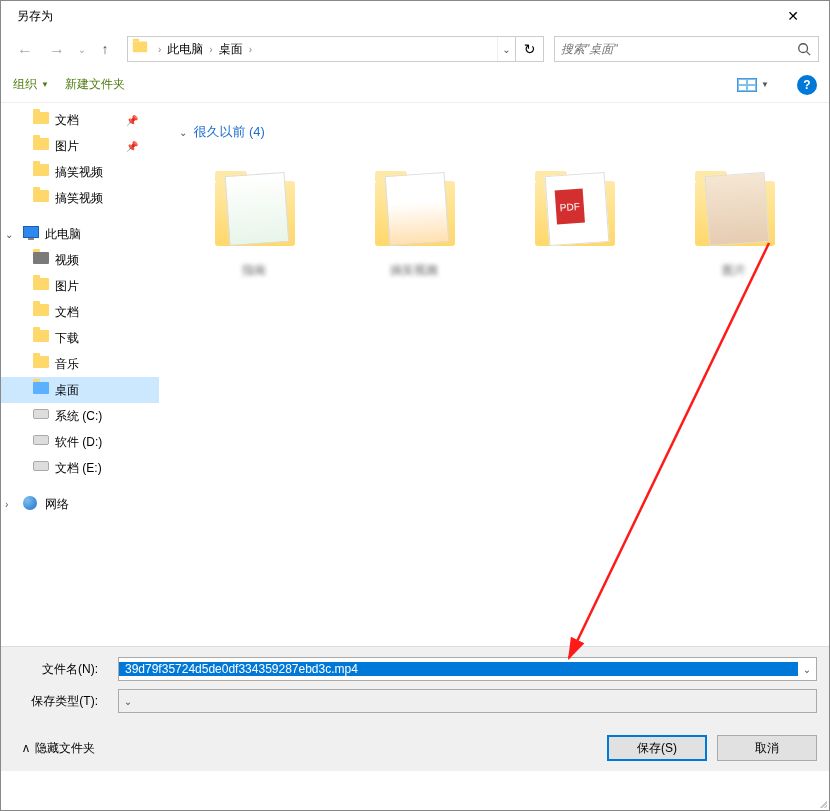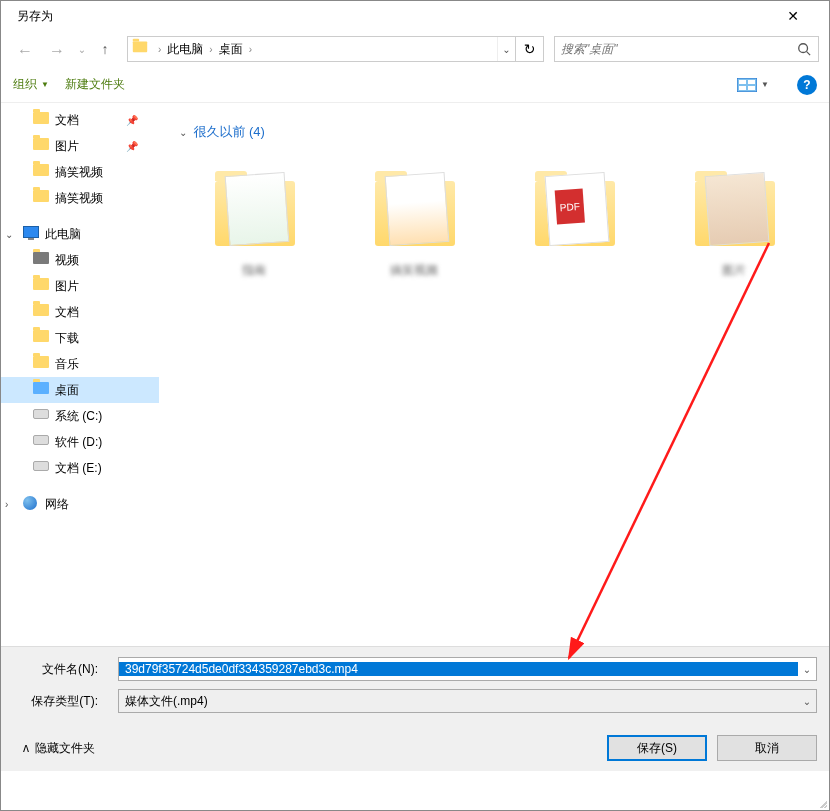--- a/index.html
+++ b/index.html
@@ -285,21 +285,20 @@
   <div class="formrow">
     <label>文件名(N):</label>
     <div class="field">
       <input class="selected" value="39d79f35724d5de0df334359287ebd3c.mp4" style="">
       <span class="dd">⌄</span>
     </div>
   </div>
   <div class="formrow">
     <label>保存类型(T):</label>
     <div class="field" style="background:#efefef;">
-      <span style="flex:1;padding:0 6px;">媒体文件(.mp4)</span>
       <span class="dd">⌄</span>
     </div>
   </div>
 
   <div class="footerrow">
     <div class="hidebtn">
       <span>ʌ</span>
       <span>隐藏文件夹</span>
     </div>
     <div class="spacer"></div>

